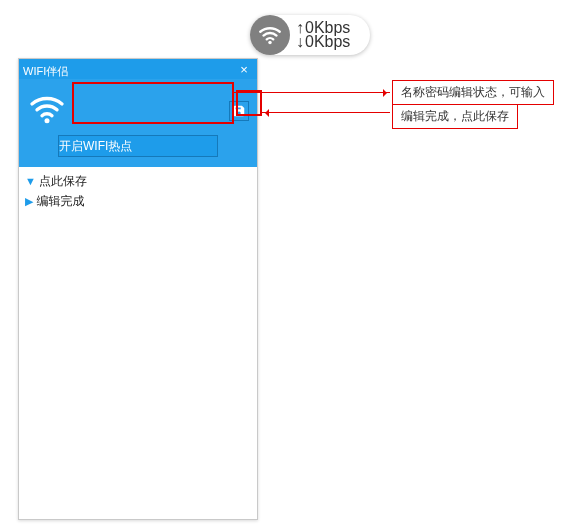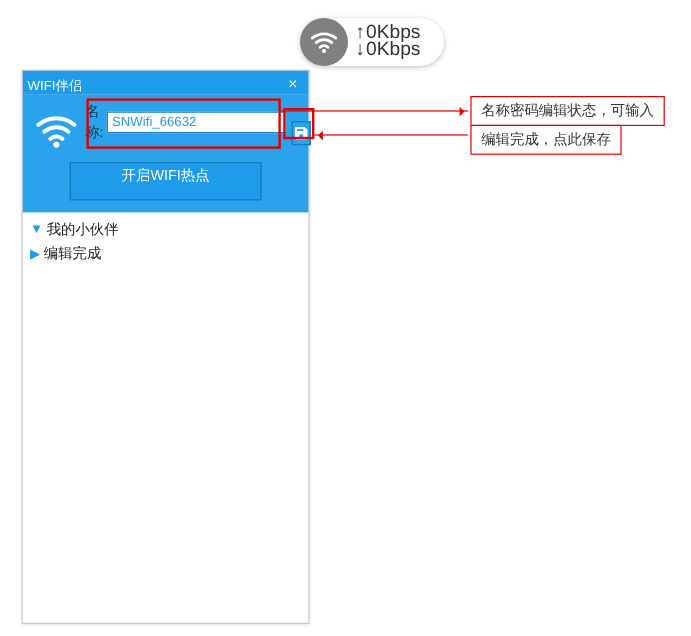--- a/index.html
+++ b/index.html
@@ -58,23 +58,23 @@
   }
   .frow input::placeholder { color: #999; }
   .save-btn {
     width: 20px; height: 20px; background: #2ba2ec;
     border: 1px solid #1579ba; margin-left: 4px; cursor: pointer;
     display: flex; align-items: center; justify-content: center;
     align-self: center; margin-top: 8px;
   }
   .start-btn {
     display: block; margin: 6px auto 0 auto;
-    width: 160px; height: 32px; line-height: 20px;
+    width: 160px; height: 22px; line-height: 20px;
     background: #1e9cea; border: 1px solid #1579ba;
-    color: #fff; text-align: center; font-size: 12px;
+    color: #fff; text-align: left; font-size: 12px;
     cursor: pointer;
   }
   .list-area { padding: 4px 6px; }
   .list-item {
     display: flex; align-items: center; height: 20px;
     font-size: 12px; color: #222; cursor: pointer;
   }
   .tri { color: #1e9cea; margin-right: 3px; font-size: 11px; }
   
   .anno-box {
@@ -131,37 +131,33 @@
         <svg width="40" height="40" viewBox="0 0 24 24">
             <g fill="none" stroke="#fff" stroke-width="2" stroke-linecap="round">
               <path d="M3 9a14 14 0 0 1 18 0"></path>
               <path d="M6 12.5a9 9 0 0 1 12 0"></path>
               <path d="M9 16a4.5 4.5 0 0 1 6 0"></path>
             </g>
             <circle cx="12" cy="19" r="1.5" fill="#fff"></circle>
           </svg>
       </div>
       <div class="fields">
-        <div class="frow">
-          <label>名称:</label>
-          <input type="text" value="SNWifi_66632" style="">
-        </div>
       </div>
       <div class="save-btn">
         <svg width="14" height="14" viewBox="0 0 24 24">
             <path fill="#fff" d="M17 3H5a2 2 0 0 0-2 2v14a2 2 0 0 0 2 2h14a2 2 0 0 0 2-2V7l-4-4zM12 19a3 3 0 1 1 0-6 3 3 0 0 1 0 6zm3-10H6V6h9v3z"></path>
           </svg>
       </div>
     </div>
     <div class="start-btn">开启WIFI热点</div>
   </div>
   <div class="list-area">
     <div class="list-item">
       <span class="tri">▼</span>
-      <span>我的小伙伴</span>
+      <span>点此保存</span>
     </div>
     <div class="list-item">
       <span class="tri">▶</span>
       <span>编辑完成</span>
     </div>
   </div>
 </div>
 
 <div class="anno-box" style="left:72px; top:82px; width:162px; height:42px;"></div>
 <div class="anno-box" style="left:236px; top:90px; width:26px; height:26px;"></div>

